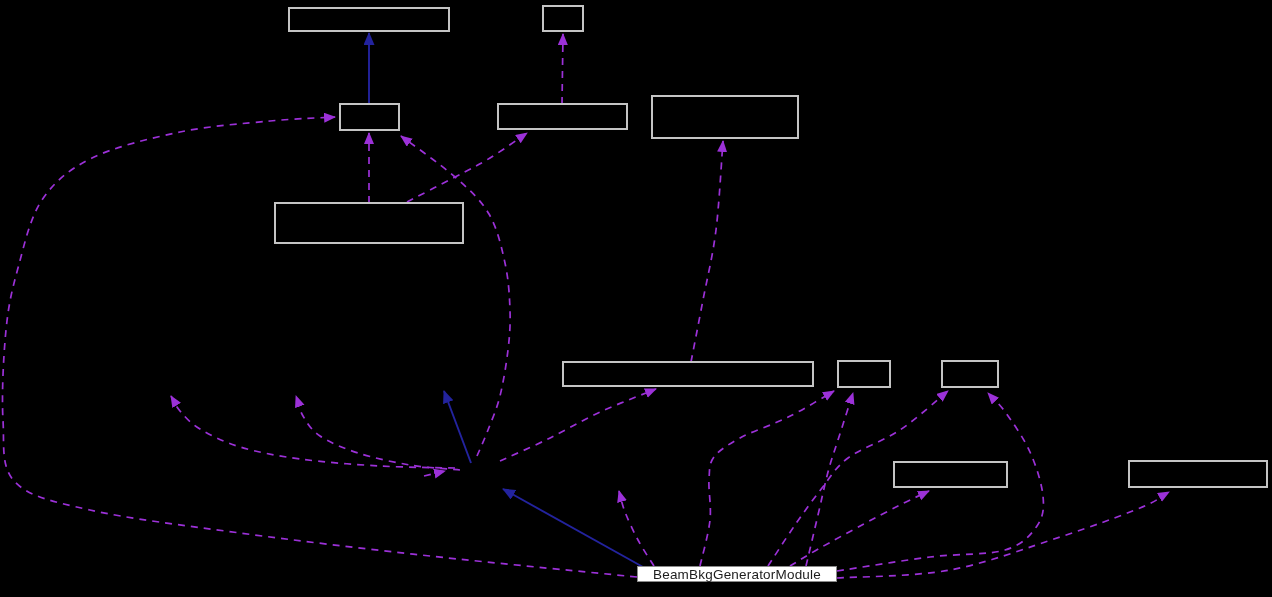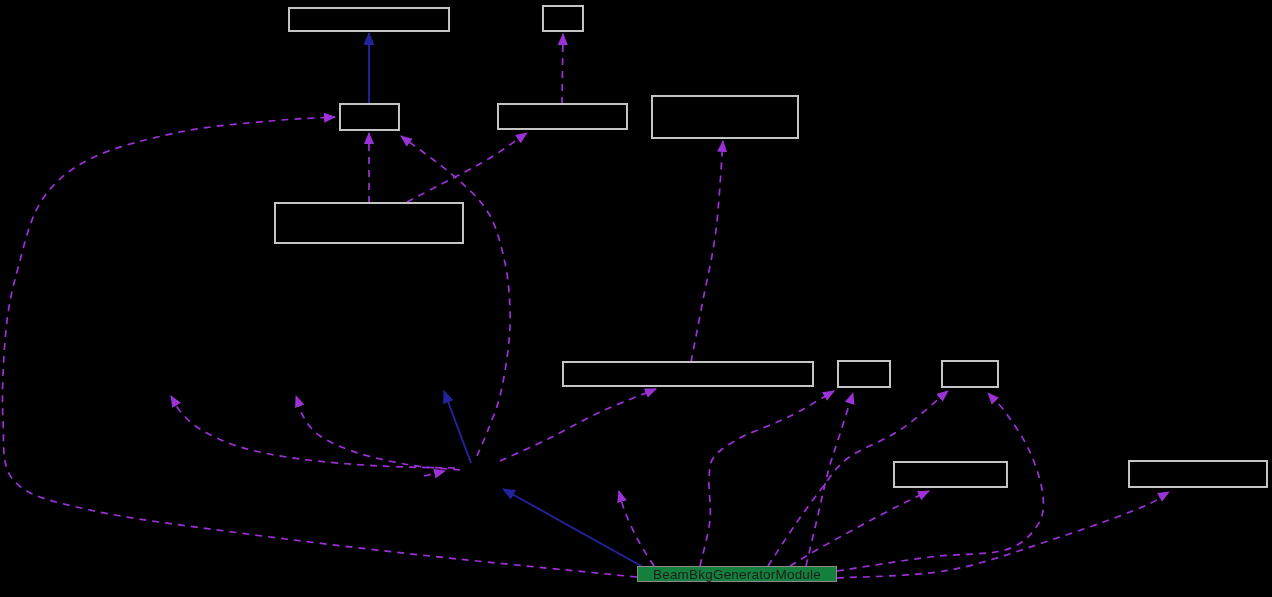--- a/index.html
+++ b/index.html
@@ -52,14 +52,14 @@
         <rect x="652" y="96" width="146" height="42" fill="#000000" stroke="#c4c4c4" stroke-width="2"></rect>
         <rect x="275" y="203" width="188" height="40" fill="#000000" stroke="#c4c4c4" stroke-width="2"></rect>
         <rect x="563" y="362" width="250" height="24" fill="#000000" stroke="#c4c4c4" stroke-width="2"></rect>
         <rect x="838" y="361" width="52" height="26" fill="#000000" stroke="#c4c4c4" stroke-width="2"></rect>
         <rect x="942" y="361" width="56" height="26" fill="#000000" stroke="#c4c4c4" stroke-width="2"></rect>
         <rect x="894" y="462" width="113" height="25" fill="#000000" stroke="#c4c4c4" stroke-width="2"></rect>
         <rect x="1129" y="461" width="138" height="26" fill="#000000" stroke="#c4c4c4" stroke-width="2"></rect>
       </g>
   </svg>
 
-  <div id="central-node" style="left: 637px; top: 566px; width: 200px; height: 16px; background: #15803d; border: 1.5px solid rgb(138, 138, 138); color: rgb(28, 28, 28);">BeamBkgGeneratorModule</div>
+  <div id="central-node" style="left: 637px; top: 566px; width: 200px; height: 16px; background: #ffffff; border: 1.5px solid rgb(138, 138, 138); color: rgb(28, 28, 28);">BeamBkgGeneratorModule</div>
 </div>
 
 </body></html>

